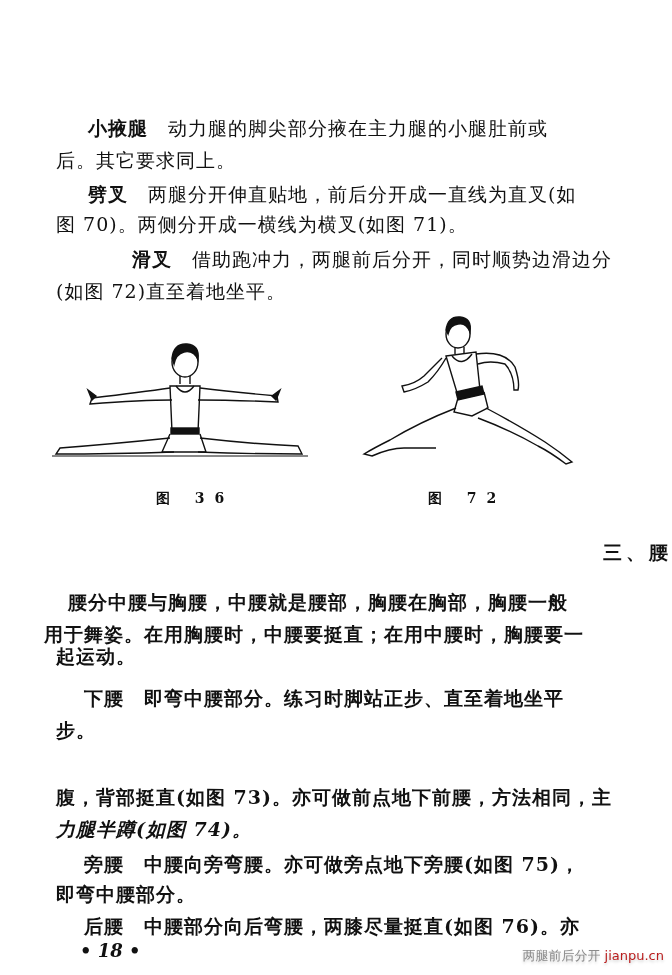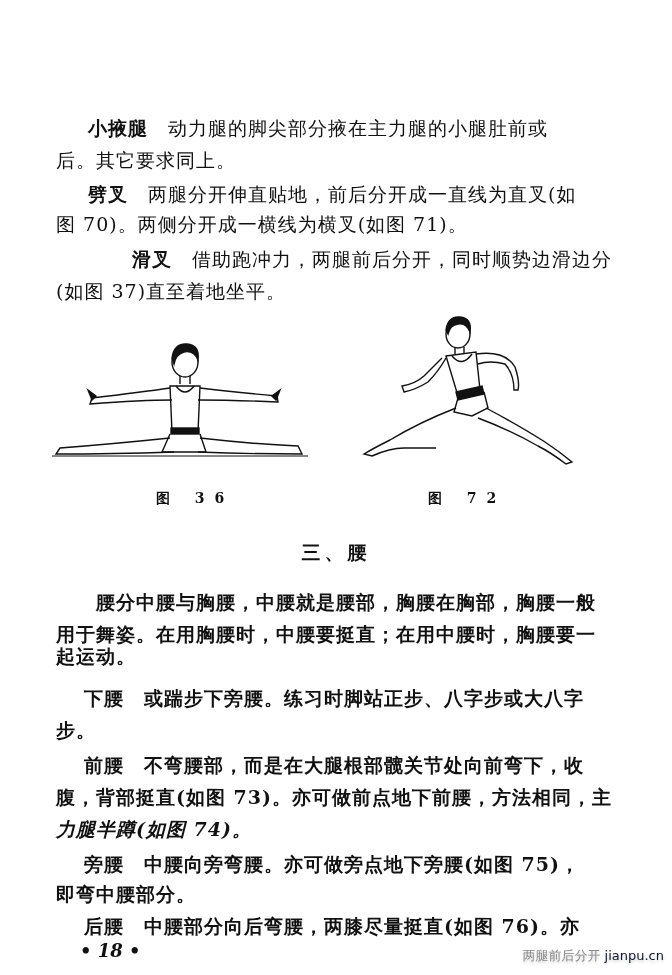--- a/index.html
+++ b/index.html
@@ -9,57 +9,57 @@
       color: #111111;
     }
     .page { position: absolute; left: 0; top: 0; width: 672px; height: 975px; }
     .line {
       position: absolute; font-size: 19px; line-height: 24px; white-space: nowrap;
       letter-spacing: 1px;
     }
     .bold { font-weight: bold; }
     .term { font-weight: bold; margin-right: 20px; }
     .heading {
-      position: absolute; left: 0; width: 672px; top: 540px; text-align: center;
+      position: absolute; left: 0; width: 672px; top: 540px; text-align: right;
       font-size: 19px; font-weight: bold; letter-spacing: 4px;
     }
     .caption {
       position: absolute; font-size: 14px; font-weight: bold; letter-spacing: 10px;
     }
     .figure { position: absolute; }
     .page-num {
       position: absolute; left: 80px; top: 940px; font-size: 18px;
       font-style: italic; font-weight: bold;
     }
     .watermark {
       position: absolute; right: 8px; bottom: 10px; font-size: 13px; color: #8a8a8a;
       font-family: "DejaVu Sans", sans-serif;
       text-shadow: 0 2px 3px rgba(0,0,0,0.2);
     }
-    .watermark .domain { color: #0f172a; }
+    .watermark .domain { color: #b91c1c; }
   </style>
 </head>
 <body>
 
 <div class="page">
 
   <div class="line" style="left:88px; top:116px;">
     <span class="term">小掖腿</span><span>动力腿的脚尖部分掖在主力腿的小腿肚前或</span>
   </div>
   <div class="line" style="left:88px; top:182px;">
     <span class="term">劈叉</span><span>两腿分开伸直贴地，前后分开成一直线为直叉(如</span>
   </div>
 
   <div class="line" style="left:56px; top:148px;">后。其它要求同上。</div>
   <div class="line" style="left:56px; top:212px;">图 70)。两侧分开成一横线为横叉(如图 71)。</div>
 
   <div class="line" style="left:88px; top:247px;margin-left:44px;">
     <span class="term">滑叉</span><span>借助跑冲力，两腿前后分开，同时顺势边滑边分</span>
   </div>
-  <div class="line" style="left:56px; top:279px;">(如图 37)直至着地坐平。</div>
+  <div class="line" style="left:56px; top:279px;">(如图 72)直至着地坐平。</div>
 
   <svg class="figure" style="left:52px; top:340px;" width="260" height="125" viewBox="0 0 260 125" fill="none" stroke="#111" stroke-width="1.4">
 
     <ellipse cx="133" cy="22" rx="13" ry="15" fill="#fff"></ellipse>
     <path d="M120 18 Q122 3 135 4 Q148 5 146 20 Q142 10 132 12 Q124 14 122 24 Z" fill="#111"></path>
 
     <path d="M128 36 L128 44 M138 36 L138 44"></path>
 
     <path d="M118 46 L148 46 L146 92 L120 92 Z" fill="#fff"></path>
     <path d="M124 46 Q133 58 142 46"></path>
@@ -99,32 +99,29 @@
     <path d="M98 86 L94 100 L112 104 L128 96 L124 80"></path>
 
     <path d="M96 96 Q60 110 30 128 Q14 136 4 142 L12 144 Q30 136 44 136 L76 136"></path>
 
     <path d="M126 96 Q160 114 185 130 Q200 140 212 150 L206 152 Q190 140 178 134 Q150 118 118 106"></path>
   </svg>
   <div class="caption" style="left:428px; top:490px;">图 72</div>
 
   <div class="heading">三、腰</div>
 
-  <div class="line bold" style="left:96px; top:590px;">腰分中腰与胸腰，中腰就是腰部，胸腰在胸部，胸腰一般</div>
-  <div class="line bold" style="left:56px; top:622px;">用于舞姿。在用胸腰时，中腰要挺直；在用中腰时，胸腰要一</div>
+  <div class="line bold" style="left:68px; top:590px;">腰分中腰与胸腰，中腰就是腰部，胸腰在胸部，胸腰一般</div>
+  <div class="line bold" style="left:44px; top:622px;">用于舞姿。在用胸腰时，中腰要挺直；在用中腰时，胸腰要一</div>
   <div class="line bold" style="left:56px; top:644px;">起运动。</div>
 
   <div class="line bold" style="left:84px; top:686px;">
-    <span class="term">下腰</span><span>或踹步下旁腰。练习时脚站正步、八字步或大八字</span>
+    <span class="term">下腰</span><span>即弯中腰部分。练习时脚站正步、直至着地坐平</span>
   </div>
   <div class="line bold" style="left:56px; top:718px;">步。</div>
 
-  <div class="line bold" style="left:84px; top:753px;">
-    <span class="term">前腰</span><span>不弯腰部，而是在大腿根部髋关节处向前弯下，收</span>
-  </div>
   <div class="line bold" style="left:56px; top:785px;">腹，背部挺直(如图 73)。亦可做前点地下前腰，方法相同，主</div>
   <div class="line bold" style="left:56px; top:817px;font-style:italic;">力腿半蹲(如图 74)。</div>
 
   <div class="line bold" style="left:84px; top:852px;">
     <span class="term">旁腰</span><span>中腰向旁弯腰。亦可做旁点地下旁腰(如图 75)，</span>
   </div>
   <div class="line bold" style="left:56px; top:882px;">即弯中腰部分。</div>
 
   <div class="line bold" style="left:84px; top:914px;">
     <span class="term">后腰</span><span>中腰部分向后弯腰，两膝尽量挺直(如图 76)。亦</span>

